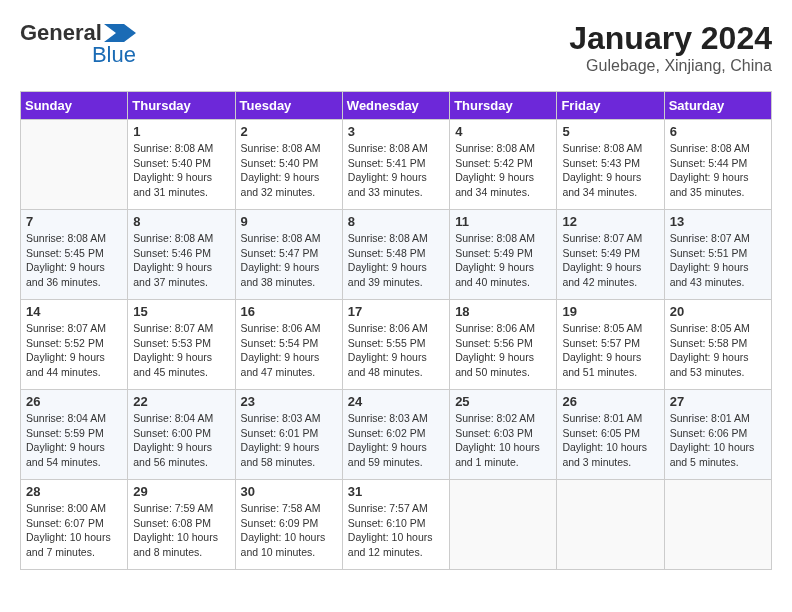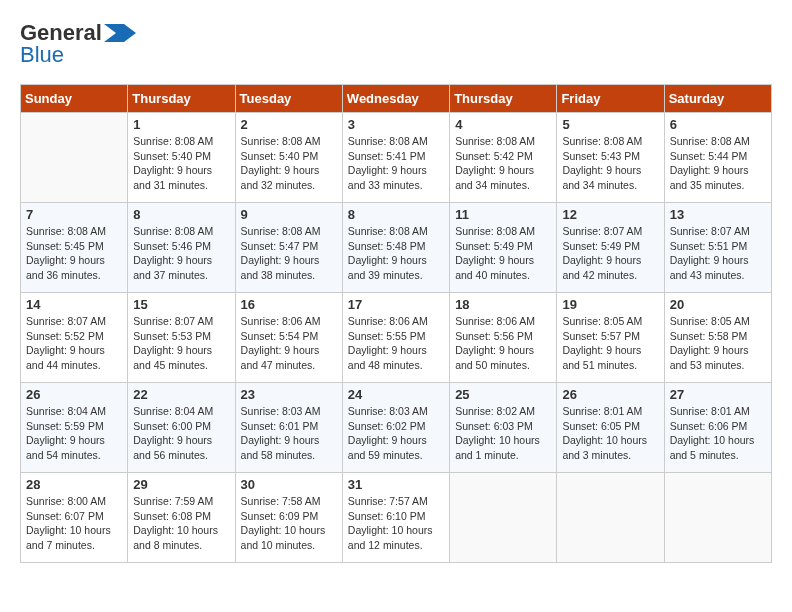--- a/index.html
+++ b/index.html
@@ -12,41 +12,41 @@
     }
     .header {
       display: flex;
       justify-content: space-between;
       align-items: flex-start;
       margin-bottom: 16px;
     }
     .logo {
       display: flex;
       flex-direction: column;
-      align-items: flex-start;
+      align-items: flex-end;
     }
     .title-block {
       text-align: right;
     }
     .title-block .month-year {
       font-size: 32px;
       font-weight: bold;
       color: #222;
     }
     .title-block .location {
       font-size: 16px;
       color: #555;
     }
     table {
       width: 100%;
       border-collapse: collapse;
       table-layout: fixed;
     }
     thead tr th {
-      background: #c2410c;
+      background: #6d28d9;
       color: #fff;
       font-size: 13px;
       font-weight: bold;
       padding: 6px 4px;
       text-align: left;
       border: 1px solid #ccc;
     }
     tbody tr td {
       vertical-align: top;
       border: 1px solid #ccc;
@@ -83,20 +83,24 @@
 <div class="header">
   <div class="logo">
     <div style="display:flex; align-items:center;">
       <span style="font-size:22px; font-weight:bold; color:#333;">General</span>
       <svg width="32" height="18" viewBox="0 0 32 18" style="margin-left:2px;">
         <polygon points="0,0 20,0 32,9 20,18 0,18 12,9" fill="#1a6bb5"></polygon>
       </svg>
     </div>
     <span style="font-size:22px; font-weight:normal; color:#1a6bb5; margin-top:-4px;">Blue</span>
   </div>
+  <div class="title-block">
+    <div class="month-year">January 2024</div>
+    <div class="location">Gulebage, Xinjiang, China</div>
+  </div>
 </div>
 
 <table>
   <thead>
     <tr id="thead-row">
         <th>Sunday</th>
         <th>Thursday</th>
         <th>Tuesday</th>
         <th>Wednesday</th>
         <th>Thursday</th>

